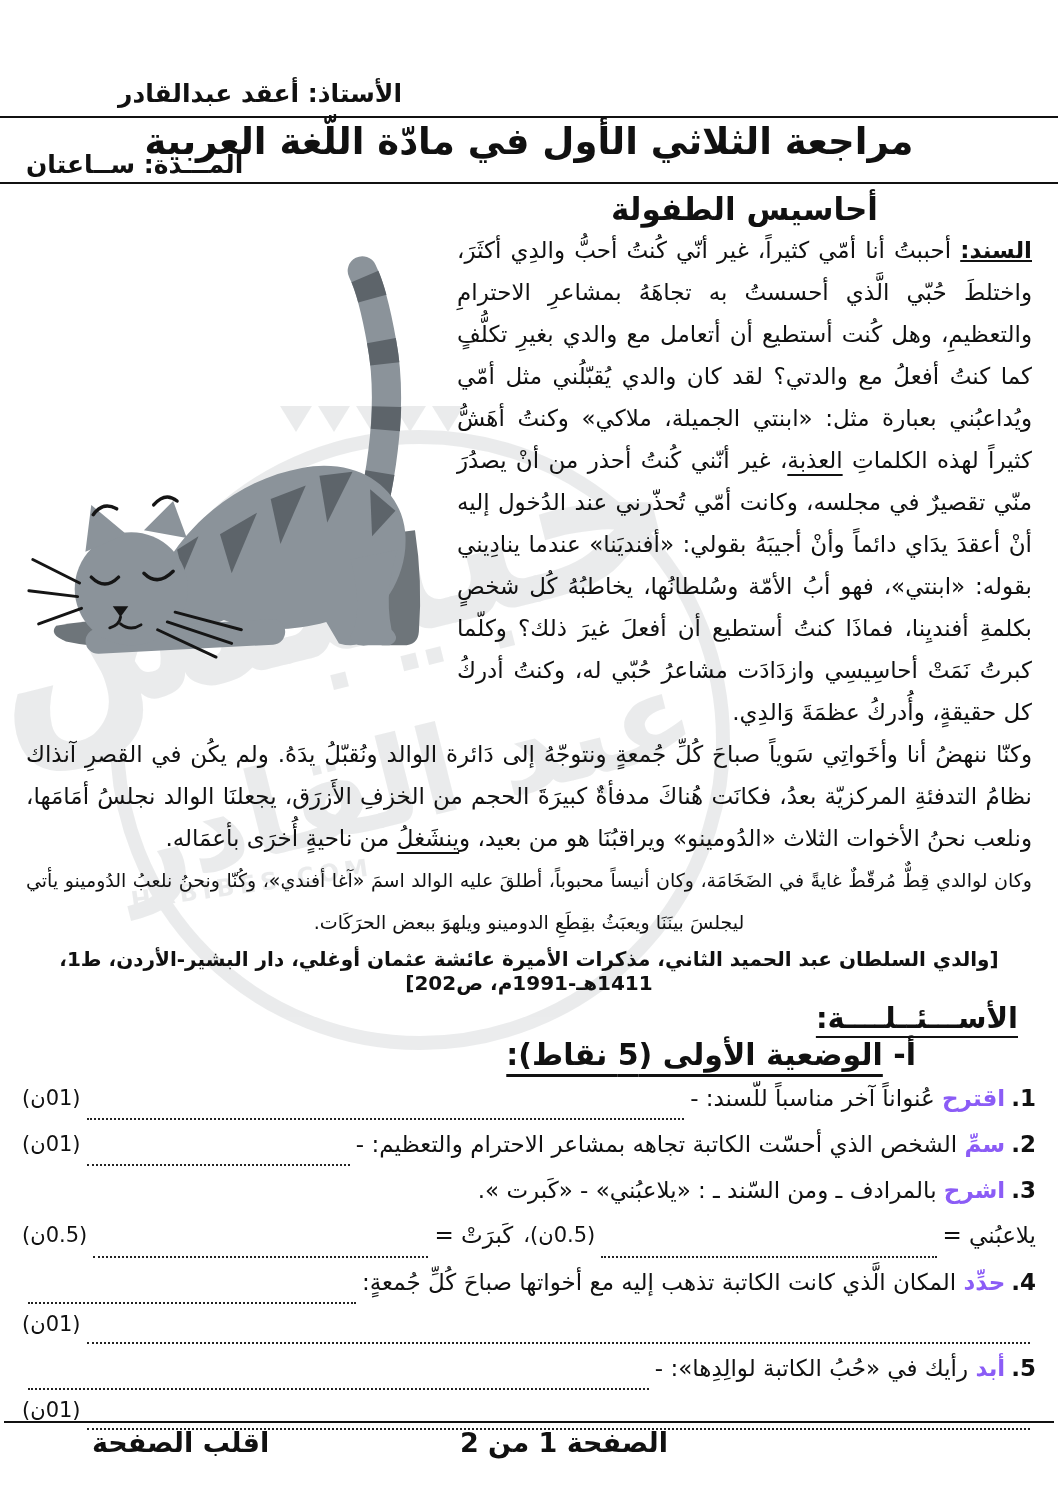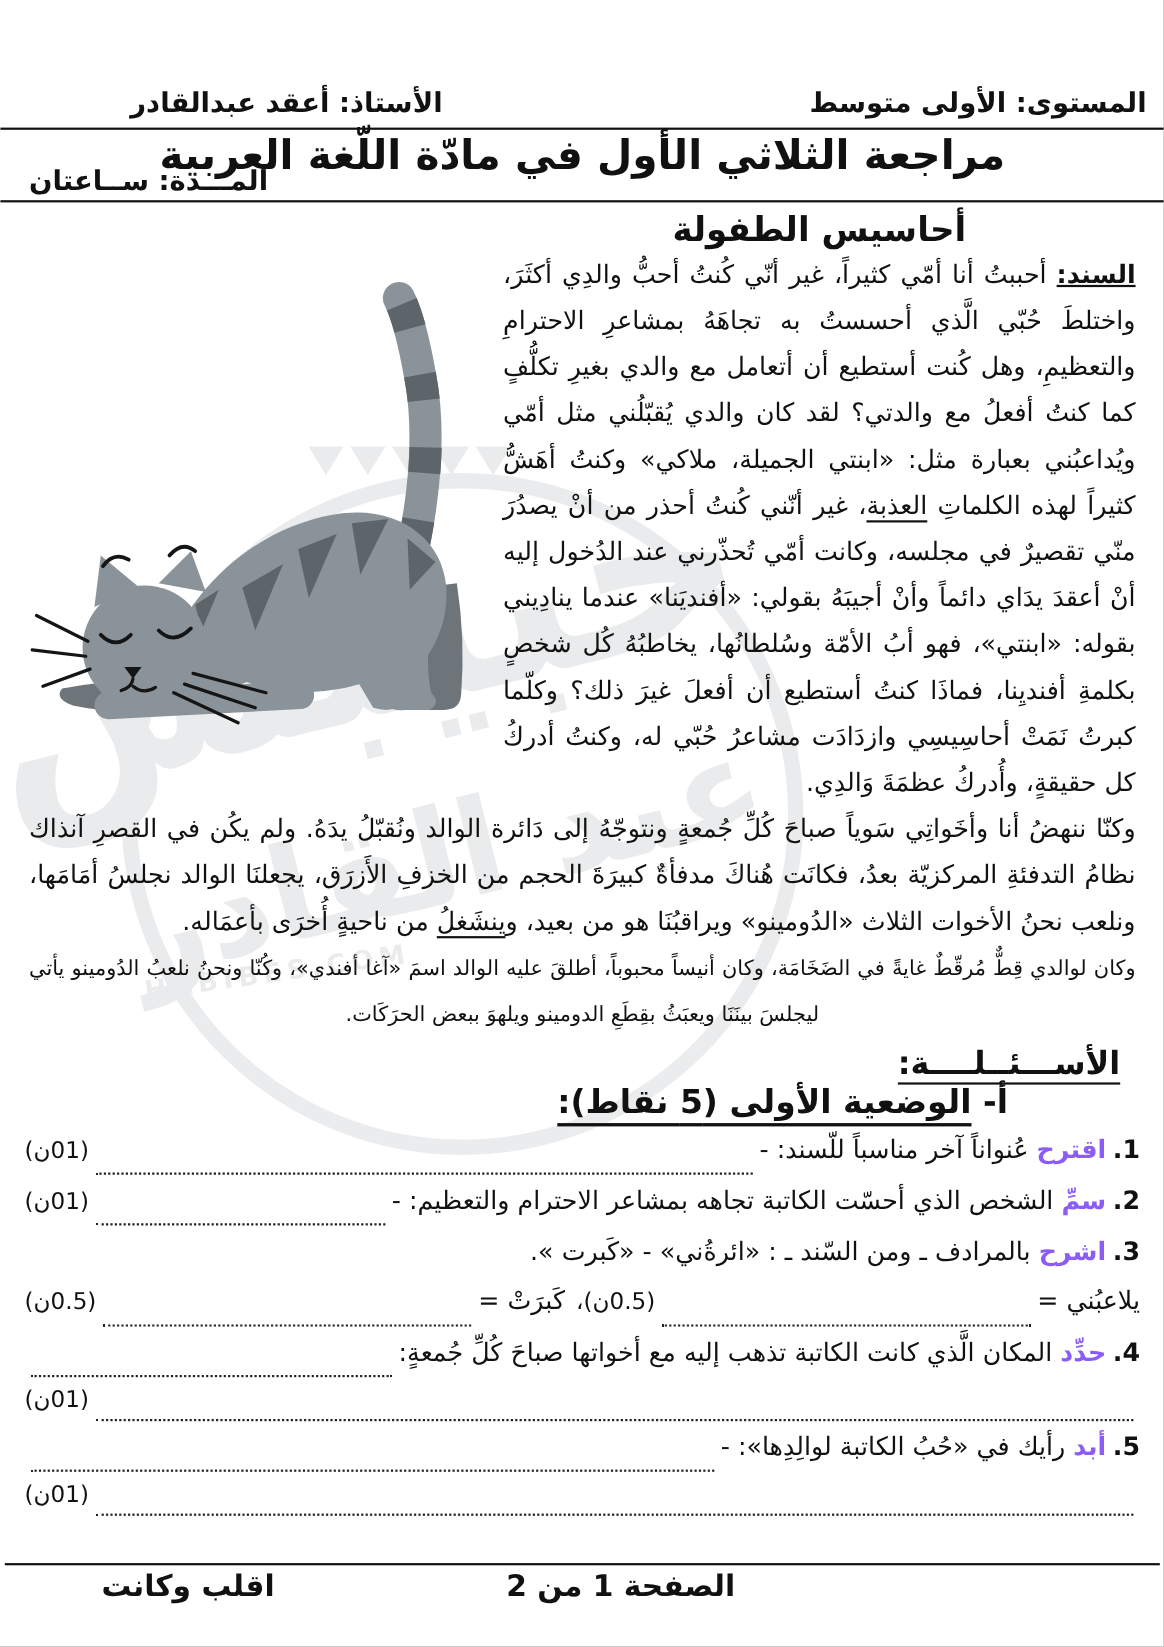--- a/index.html
+++ b/index.html
@@ -75,21 +75,20 @@
         <i></i>
         <i></i>
         <i></i>
       </div>
     <div class="wm-big">حبيبس</div>
     <div class="wm-mid">عبد القادر</div>
     <div class="wm-site">HABIBES.COM</div>
   </div>
 
   <div class="hdr-row1">
-    <span class="hdr-level">المستوى: الأولى متوسط</span>
     <span class="hdr-teacher">الأستاذ: أعقد عبدالقادر</span>
   </div>
   <div class="hdr-row2">
     <div class="hdr-title">مراجعة الثلاثي الأول في مادّة اللّغة العربية</div>
     <span class="hdr-duration">المـــدة: ســاعتان</span>
   </div>
 
   <div class="article">
     <div class="cat-float">
       <svg viewBox="0 0 430 480" width="425" height="468" xmlns="http://www.w3.org/2000/svg">
@@ -134,20 +133,21 @@
     </div>
 
     <h2 class="text-title">أحاسيس الطفولة</h2>
 
     <p class="body-par"><span class="sanad-label">السند:</span><span> أحببتُ أنا أمّي كثيراً، غير أنّي كُنتُ أحبُّ والدِي أكثَرَ، واختلطَ حُبّي الَّذي أحسستُ به تجاهَهُ بمشاعرِ الاحترامِ والتعظيمِ، وهل كُنت أستطيع أن أتعامل مع والدي بغيرِ تكلُّفٍ كما كنتُ أفعلُ مع والدتي؟ لقد كان والدي يُقبّلُني مثل أمّي ويُداعبُني بعبارة مثل: «ابنتي الجميلة، ملاكي» وكنتُ أهَشُّ كثيراً لهذه الكلماتِ </span><span class="u-word">العذبة</span><span>، غير أنّني كُنتُ أحذر من أنْ يصدُرَ منّي تقصيرٌ في مجلسه، وكانت أمّي تُحذّرني عند الدُخول إليه أنْ أعقدَ يدَاي دائماً وأنْ أجيبَهُ بقولي: «أفنديَنا» عندما ينادِيني بقوله: «ابنتي»، فهو أبُ الأمّة وسُلطانُها، يخاطبُهُ كُل شخصٍ بكلمةِ أفنديِنا، فماذَا كنتُ أستطيع أن أفعلَ غيرَ ذلك؟ وكلّما كبرتُ نَمَتْ أحاسِيسِي وازدَادَت مشاعرُ حُبّي له، وكنتُ أدركُ كل حقيقةٍ، وأُدركُ عظمَةَ وَالدِي.</span></p>
 
     <p class="body-par"><span>وكنّا ننهضُ أنا وأخَواتِي سَوياً صباحَ كُلِّ جُمعةٍ ونتوجّهُ إلى دَائرة الوالد ونُقبّلُ يدَهُ. ولم يكُن في القصرِ آنذاك نظامُ التدفئةِ المركزيّة بعدُ، فكانَت هُناكَ مدفأةٌ كبيرَةَ الحجم من الخزفِ الأَزرَق، يجعلنَا الوالد نجلسُ أمَامَها، ونلعب نحنُ الأخوات الثلاث «الدُومينو» ويراقبُنَا هو من بعيد، و</span><span class="u-word">ينشَغلُ</span><span> من ناحيةٍ أُخرَى بأعمَاله.</span></p>
 
     <p class="p3">وكان لوالدي قِطٌّ مُرقّطٌ غايةً في الضَخَامَة، وكان أنيساً محبوباً، أطلقَ عليه الوالد اسمَ «آغا أفندي»، وكُنّا ونحنُ نلعبُ الدُومينو يأتي ليجلسَ بينَنَا ويعبَثُ بقِطَعِ الدومينو ويلهوَ ببعض الحرَكَات.</p>
 
+    <div class="citation">[والدي السلطان عبد الحميد الثاني، مذكرات الأميرة عائشة عثمان أوغلي، دار البشير-الأردن، ط1، 1411هـ-1991م، ص202]</div>
   </div>
 
   <div class="questions">
     <div class="q-heading-row">
       <span class="q-heading">الأســـئــلــــة:</span>
     </div>
 
     <div class="section-row">
       <span class="section-a"><span>أ-</span>&nbsp;<span class="sec-underline">الوضعية الأولى (5 نقاط):</span></span>
     </div>
@@ -161,21 +161,21 @@
 
     <div class="q-row">
       <span class="q-num">2.</span>
       <span class="q-text"><span class="q-verb">سمِّ</span><span> الشخص الذي أحسّت الكاتبة تجاهه بمشاعر الاحترام والتعظيم: -</span></span>
       <span class="dots"></span>
       <span class="q-mark">(01ن)</span>
     </div>
 
     <div class="q-row" style="justify-content:flex-start;">
       <span class="q-num">3.</span>
-      <span class="q-text"><span class="q-verb">اشرح</span><span> بالمرادف ـ ومن السّند ـ : «ائرةُني» - «كَبرت ».</span></span>
+      <span class="q-text"><span class="q-verb">اشرح</span><span> بالمرادف ـ ومن السّند ـ : «يلاعبُني» - «كَبرت ».</span></span>
     </div>
     <div class="q-sub">
       <span>يلاعبُني =</span>
       <span class="dots"></span>
       <span class="q-mark">(0.5ن)،</span>
       <span style="margin-right:10px;">كَبرَتْ =</span>
       <span class="dots"></span>
       <span class="q-mark">(0.5ن)</span>
     </div>
 
@@ -197,17 +197,17 @@
     <div class="q-dotline">
       <span class="dots"></span>
       <span class="q-mark">(01ن)</span>
     </div>
   </div>
 
   <div class="footer">
     <div class="footer-line"></div>
     <div class="footer-inner">
       <span class="footer-page">الصفحة 1 من 2</span>
-      <span class="footer-turn">اقلب وكانت</span>
+      <span class="footer-turn">اقلب الصفحة</span>
     </div>
   </div>
 
 </div>
 
 </body></html>

